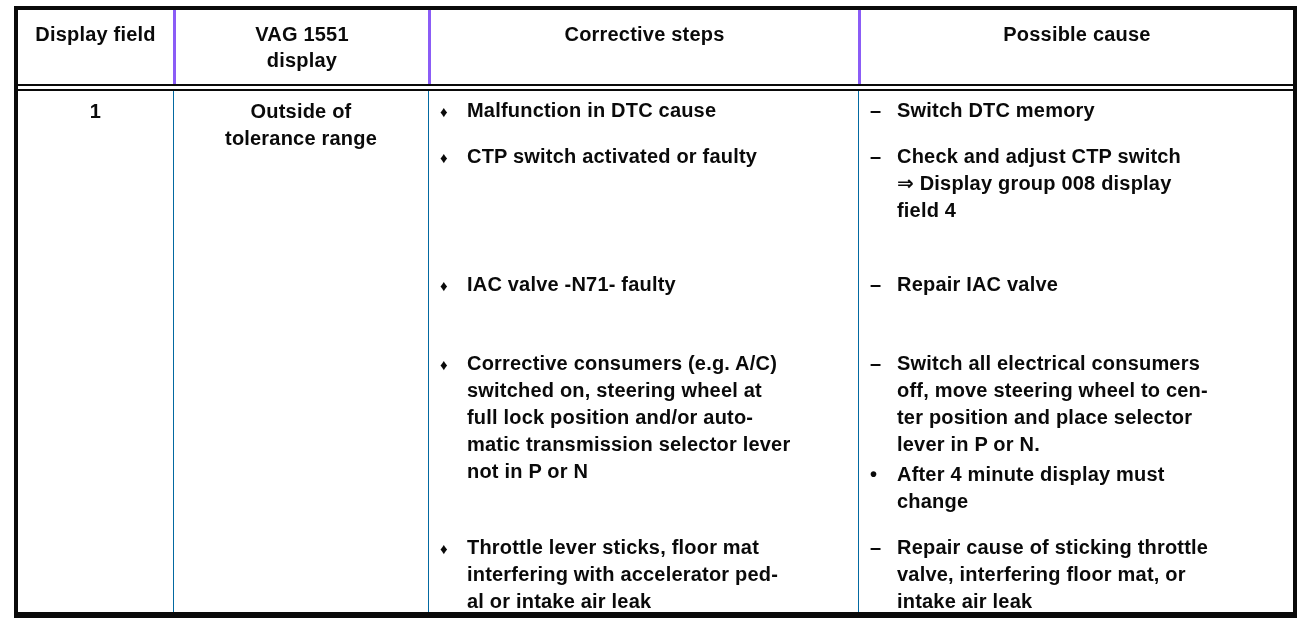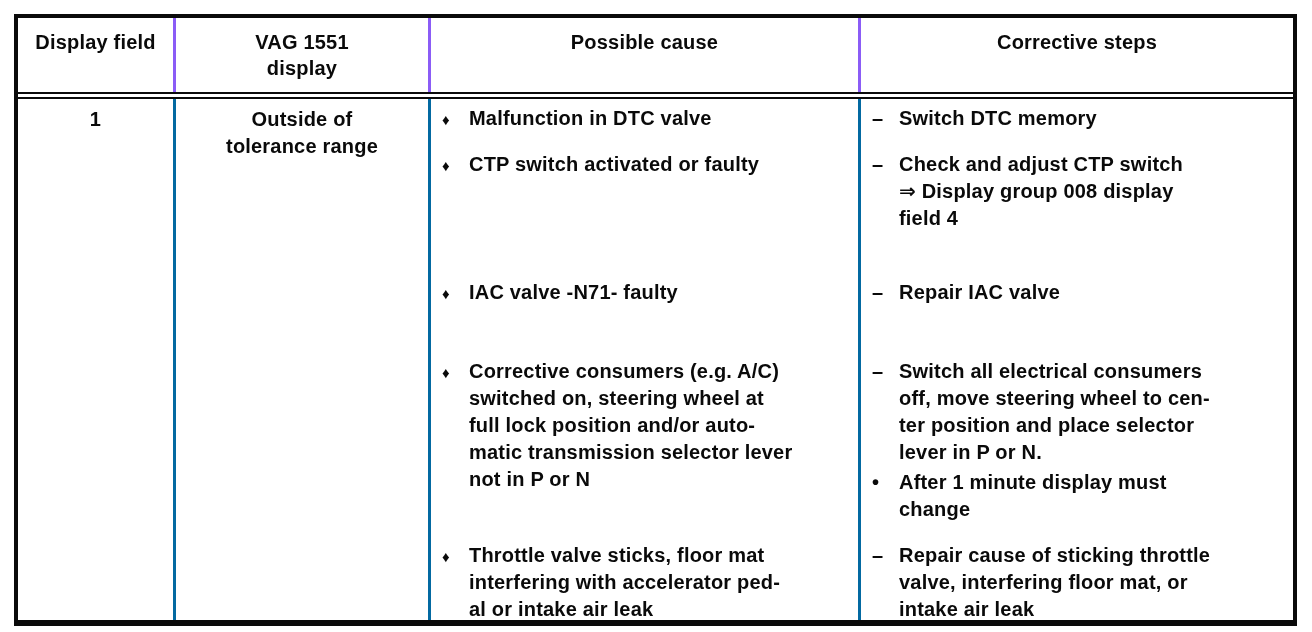--- a/index.html
+++ b/index.html
@@ -12,21 +12,21 @@
     position: relative;
     width: 1312px;
     height: 632px;
     background: #ffffff;
     color: #0a0a0a;
     overflow: hidden;
   }
   .table {
     position: absolute;
     left: 14px;
-    top: 14px;
+    top: 6px;
     width: 1283px;
     height: 612px;
     border: 4px solid #0a0a0a;
     border-bottom-width: 6px;
     box-sizing: border-box;
     background: #ffffff;
   }
   .header-row {
     display: grid;
     grid-template-columns: 155px 255px 430px 1fr;
@@ -43,21 +43,21 @@
     white-space: pre-line;
     letter-spacing: 0.2px;
   }
   .header-cell + .header-cell { border-left: 3px solid #8b5cf6; }
   .body-row {
     display: grid;
     grid-template-columns: 155px 255px 430px 1fr;
     height: 521px;
   }
   .body-col { position: relative; }
-  .body-col + .body-col { border-left: 3px solid #0369a1; }
+  .body-col + .body-col { border-left: 1px solid #0369a1; }
   .centered-cell {
     position: absolute;
     top: 7px;
     left: 0;
     width: 100%;
     text-align: center;
     font-size: 20px;
     line-height: 27px;
     font-weight: 700;
     white-space: pre-line;
@@ -94,59 +94,59 @@
 </head>
 <body>
 
 <div class="page">
   <div class="table">
 
     <div class="header-row">
       <div class="header-cell">Display field</div>
       <div class="header-cell">VAG 1551
 display</div>
+      <div class="header-cell">Corrective steps</div>
       <div class="header-cell">Possible cause</div>
-      <div class="header-cell">Corrective steps</div>
     </div>
 
     <div class="body-row">
 
       <div class="body-col">
         <div class="centered-cell">1</div>
       </div>
 
       <div class="body-col">
         <div class="centered-cell">Outside of
 tolerance range</div>
       </div>
 
       <div class="body-col">
         <div class="item t1">
           <span class="marker diamond">♦</span>
-          <span class="txt">Malfunction in DTC valve</span>
+          <span class="txt">Malfunction in DTC cause</span>
         </div>
         <div class="item t2">
           <span class="marker diamond">♦</span>
           <span class="txt">CTP switch activated or faulty</span>
         </div>
         <div class="item t3">
           <span class="marker diamond">♦</span>
           <span class="txt">IAC valve -N71- faulty</span>
         </div>
         <div class="item t4">
           <span class="marker diamond">♦</span>
           <span class="txt">Corrective consumers (e.g. A/C)
 switched on, steering wheel at
 full lock position and/or auto-
 matic transmission selector lever
 not in P or N</span>
         </div>
         <div class="item t5">
           <span class="marker diamond">♦</span>
-          <span class="txt">Throttle valve sticks, floor mat
+          <span class="txt">Throttle lever sticks, floor mat
 interfering with accelerator ped-
 al or intake air leak</span>
         </div>
       </div>
 
       <div class="body-col">
         <div class="item t1">
           <span class="marker">–</span>
           <span class="txt">Switch DTC memory</span>
         </div>
@@ -162,21 +162,21 @@
         </div>
         <div class="item t4">
           <span class="marker">–</span>
           <span class="txt">Switch all electrical consumers
 off, move steering wheel to cen-
 ter position and place selector
 lever in P or N.</span>
         </div>
         <div class="item t4b">
           <span class="marker">•</span>
-          <span class="txt">After 1 minute display must
+          <span class="txt">After 4 minute display must
 change</span>
         </div>
         <div class="item t5">
           <span class="marker">–</span>
           <span class="txt">Repair cause of sticking throttle
 valve, interfering floor mat, or
 intake air leak</span>
         </div>
       </div>
 

